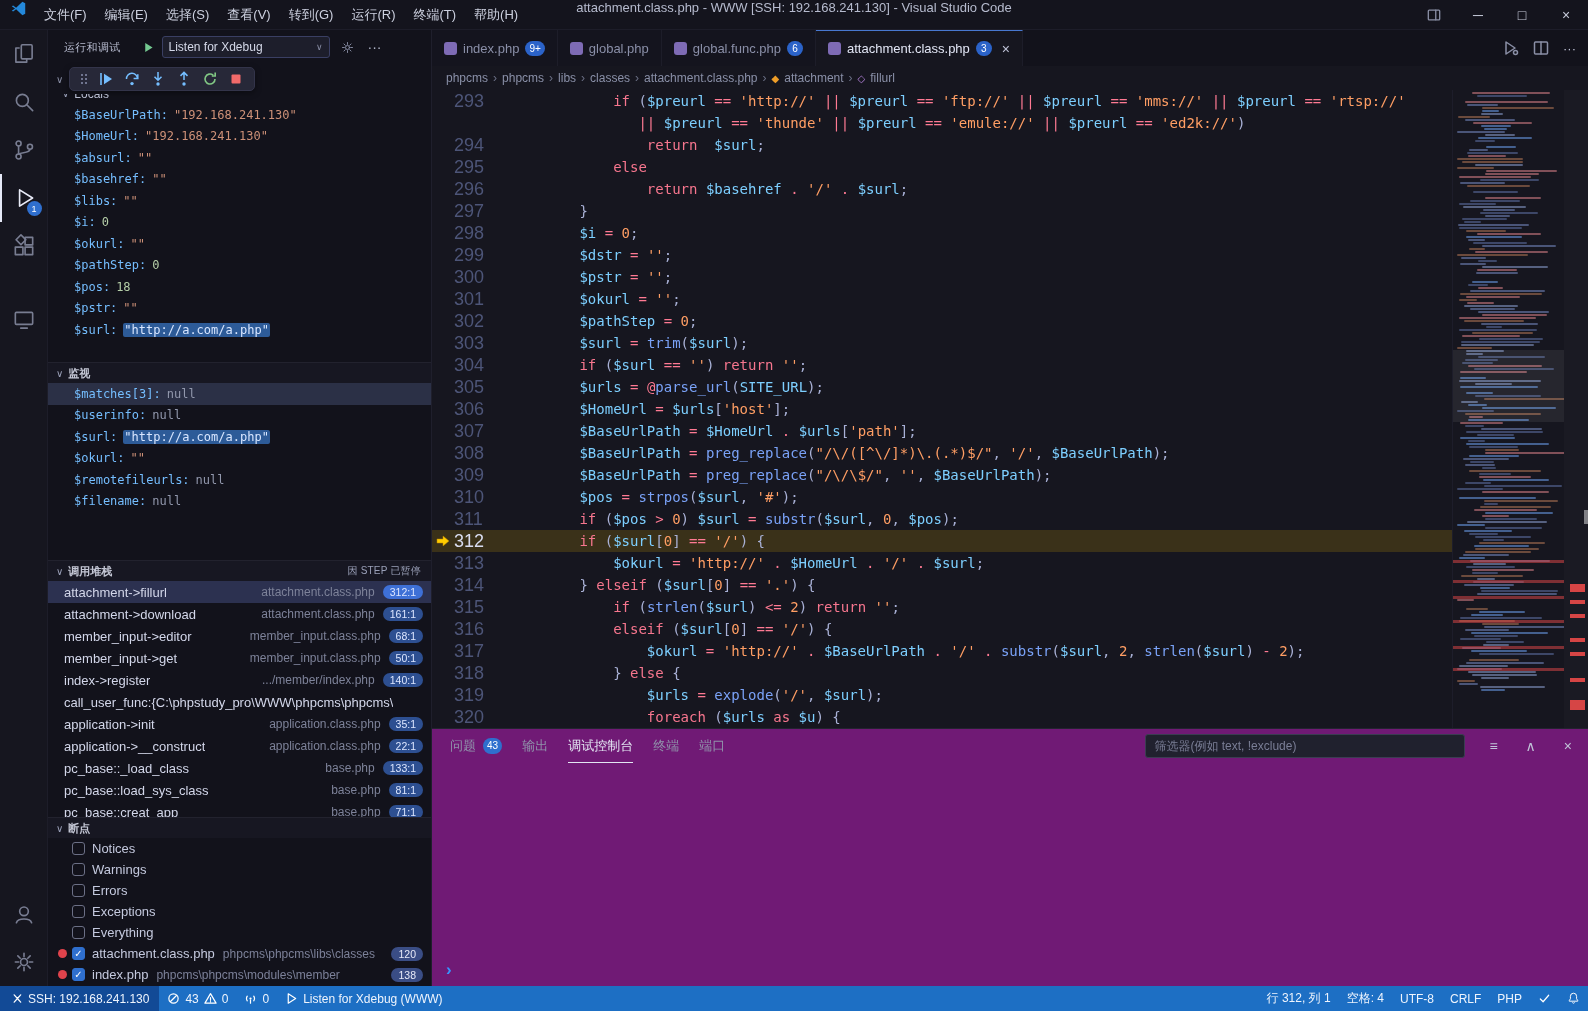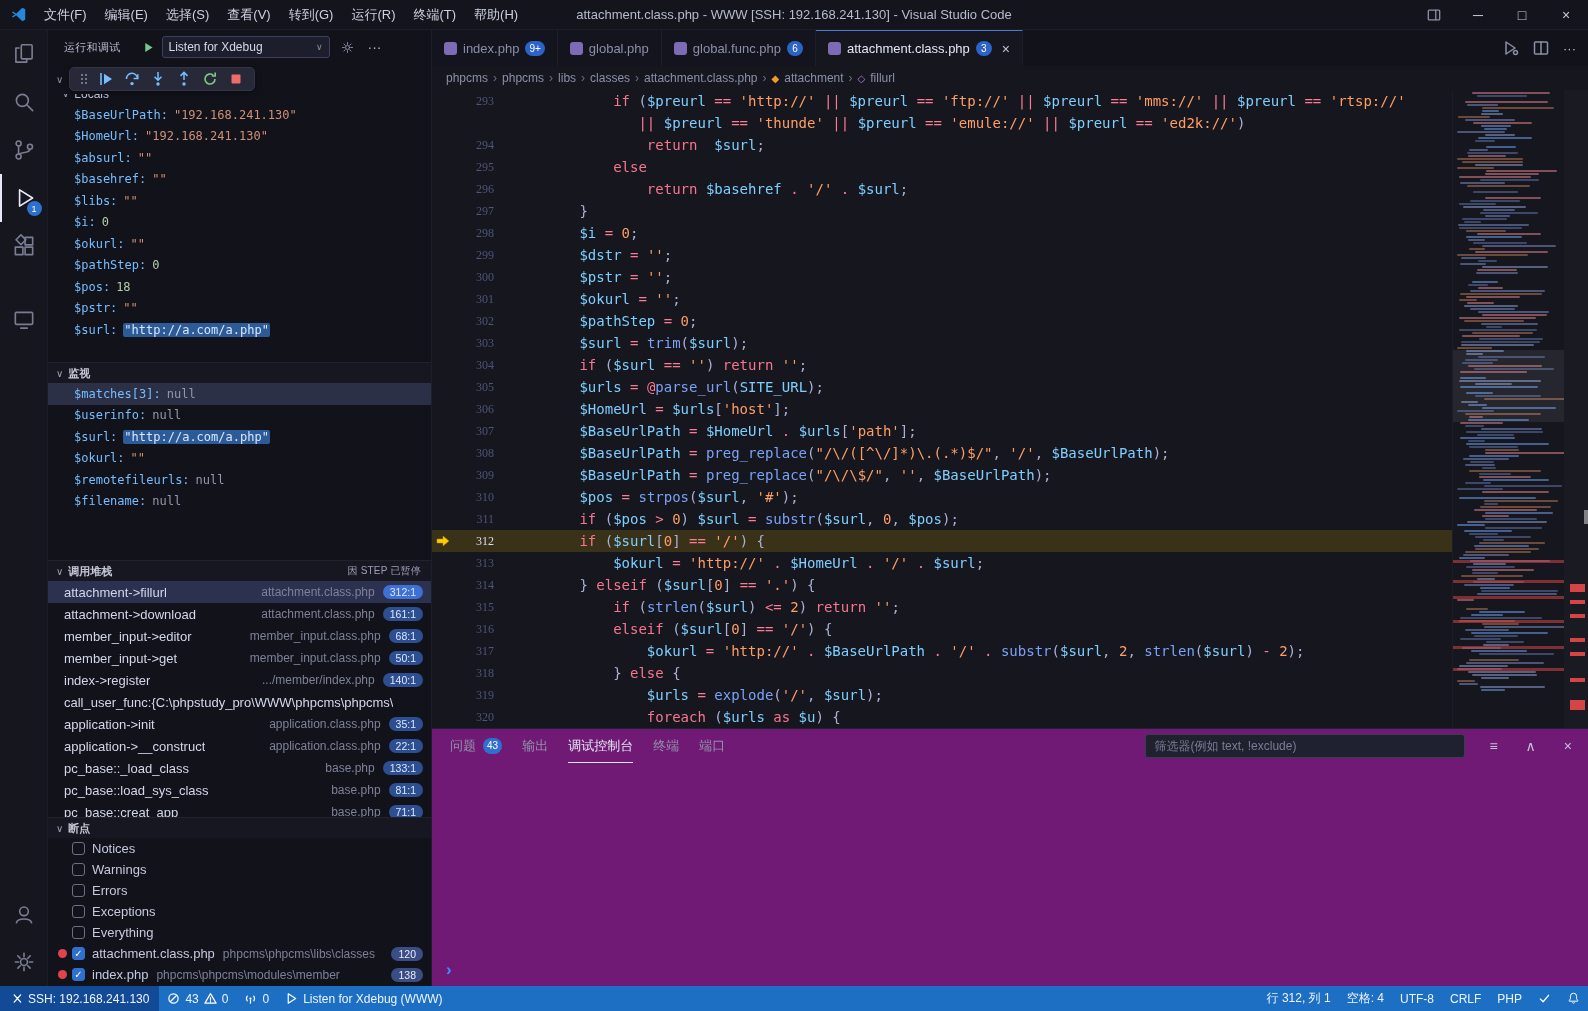--- a/index.html
+++ b/index.html
@@ -2,21 +2,21 @@
 <html><head>
 <meta charset="utf-8">
 <style>
 *{box-sizing:border-box;margin:0;padding:0}
 html,body{width:1588px;height:1011px;overflow:hidden}
 body{background:#16161f;font-family:"Liberation Sans",sans-serif;color:#c6cce0;font-size:13px}
 svg{display:block}
 .ico{stroke:#8a8fa6;fill:none;stroke-width:1.5;stroke-linecap:round;stroke-linejoin:round}
 .ico.lit{stroke:#e8ebf7}
 
-.titlebar{height:30px;background:#14141d;display:flex;align-items:center;position:relative;border-bottom:1px solid #1d1d29}
+.titlebar{height:30px;background:#14141d;display:flex;align-items:flex-start;position:relative;border-bottom:1px solid #1d1d29}
 .vslogo{margin:0 8px 0 10px}
 .menu-item{padding:0 9px;color:#ccd0df;font-size:13px;line-height:30px;cursor:default}
 .win-title{position:absolute;left:50%;transform:translateX(-50%);color:#b6bbce;font-size:13px;white-space:nowrap}
 .win-controls{margin-left:auto;display:flex;align-items:center;height:100%}
 .wc{width:44px;height:100%;display:flex;align-items:center;justify-content:center;color:#c6cad9;font-size:14px}
 
 .main{display:flex;height:956px}
 .activitybar{width:48px;background:#16161f;display:flex;flex-direction:column;align-items:center;border-right:1px solid #1d1d29}
 .act-item{width:48px;height:48px;display:flex;align-items:center;justify-content:center;position:relative;opacity:.85}
 .act-item.active{opacity:1;border-left:2px solid #e6e9f7}
@@ -81,21 +81,21 @@
 .bc-sep{color:#6a6f85;font-size:12px}
 .bc-ico{font-size:10px}
 .bc-ico.cls{color:#ee9d28}
 .bc-ico.mth{color:#b180d7}
 
 .code-wrap{height:638px;display:flex;position:relative}
 .code{width:1020px;overflow:hidden}
 .code-line{height:22px;display:flex;align-items:center}
 .code-line.cur{background:#3a3119}
 .gutter{width:22px;padding-left:4px;flex-shrink:0;display:flex;align-items:center}
-.lnum{width:40px;text-align:right;color:#4d5578;font-family:Liberation Serif, serif;font-size:12px;flex-shrink:0}
+.lnum{width:40px;color:#4d5578;font-family:Liberation Sans, sans-serif;font-size:18px;flex-shrink:0}
 .code-line.cur .lnum{color:#d8dcf0}
 .ltext{margin-left:18px;white-space:pre;font-family:"DejaVu Sans Mono",monospace;font-size:14px;line-height:22px}
 .tk-k{color:#f7768e}.tk-o{color:#ff7a93}.tk-v{color:#7dcfff}.tk-f{color:#7aa2f7}
 .tk-s{color:#ff9e64}.tk-n{color:#ff9e64}.tk-c{color:#7dcfff}.tk-p{color:#a9b1d6}
 .minimap{width:112px;position:relative;border-left:1px solid #1d1d2a;overflow:hidden;padding-top:2px}
 .mm-bar{height:2px;margin-bottom:1px;border-radius:1px}
 .mm-slider{position:absolute;left:0;right:0;top:260px;height:72px;background:rgba(255,255,255,.07)}
 .mm-err{position:absolute;left:0;right:0;height:3px;background:rgba(214,69,69,.55)}
 .ruler{width:24px;position:relative;background:rgba(255,255,255,.02)}
 .rl-mark{position:absolute;right:3px;width:15px;background:#d64545}

